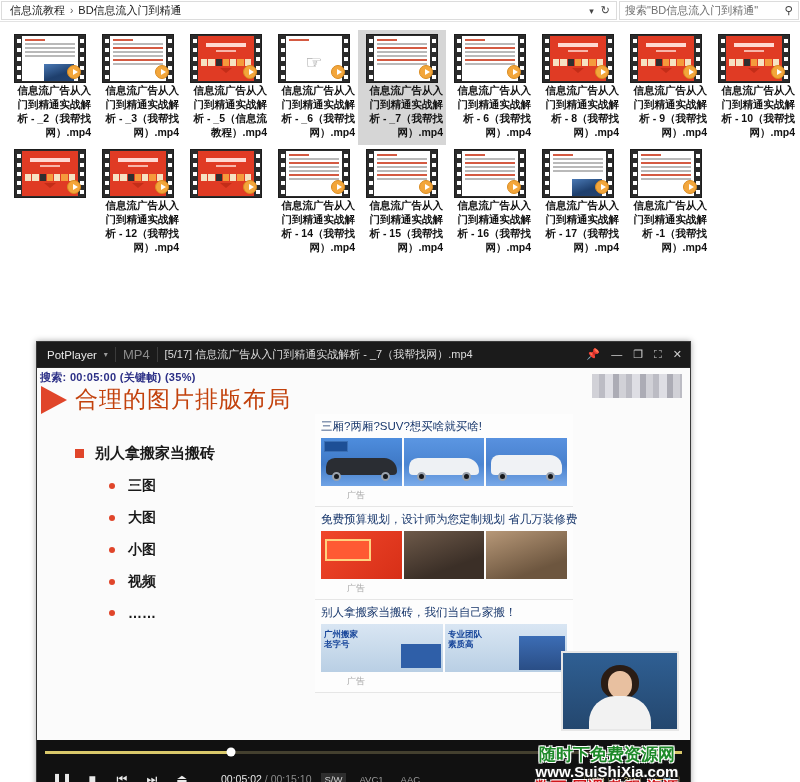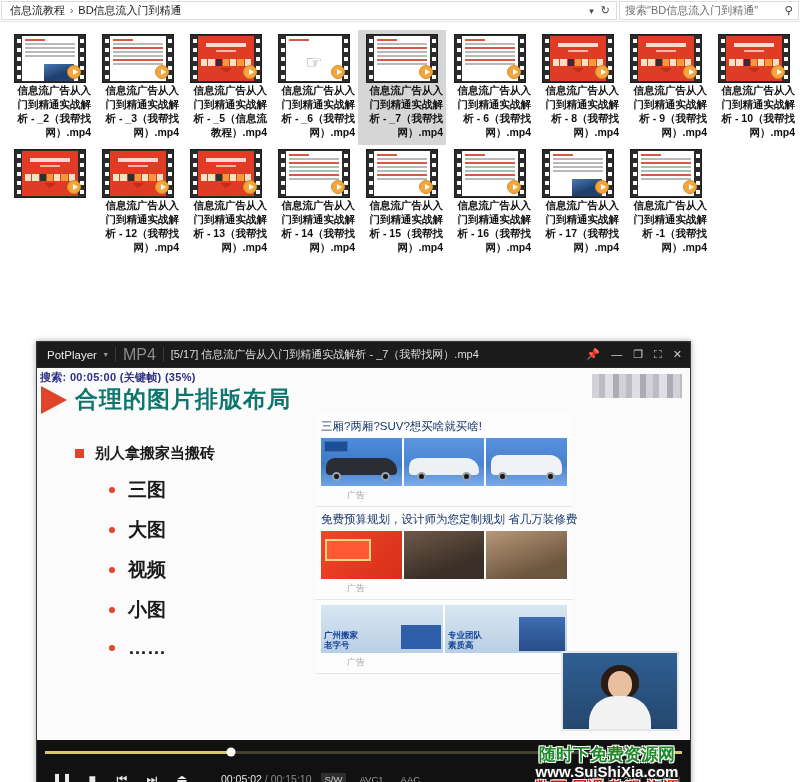--- a/index.html
+++ b/index.html
@@ -133,21 +133,21 @@
   }
   .titlebar {
     height: 26px; background: #1b1b1b;
     display: flex; align-items: center; color: #d8d8d8;
     font-size: 11px; padding: 0 6px;
     border-bottom: 1px solid #262626;
   }
   .pp-logo { color: #e8e8e8; font-size: 11.5px; padding: 0 4px; }
   .pp-caret { font-size: 8px; color: #9a9a9a; padding-left: 3px; }
   .pp-div { width: 1px; height: 15px; background: #3b3b3b; margin: 0 7px; }
-  .pp-fmt { color: #8c8c8c; font-size: 16px; }
+  .pp-fmt { color: #8c8c8c; font-size: 13px; }
   .pp-title { color: #dcdcdc; font-size: 11px; white-space: nowrap; overflow: hidden; }
   .pp-wbtns { margin-left: auto; display: flex; align-items: center; gap: 11px; padding-right: 2px; }
   .wb { color: #cfcfcf; font-size: 11px; line-height: 1; }
 
   .video {
     position: relative; flex: 1 1 auto;
     background: #ffffff; overflow: hidden;
   }
   .osd {
     position: absolute; top: 2px; left: 3px; z-index: 9;
@@ -157,28 +157,28 @@
   }
   .slide { position: absolute; inset: 0; background: #fbfbfb; }
 
   .slide-head { display: flex; align-items: center; padding: 16px 0 0 4px; }
   .arrow-tri {
     width: 0; height: 0;
     border-left: 26px solid #e0452a;
     border-top: 14px solid transparent; border-bottom: 14px solid transparent;
     margin-right: 8px;
   }
-  .slide-title { font-size: 23px; font-weight: bold; color: #0f766e; letter-spacing: 1px; }
+  .slide-title { font-size: 23px; font-weight: normal; color: #c2410c; letter-spacing: 1px; }
 
   .bullet-l1 { display: flex; align-items: center; margin: 29px 0 0 38px; }
   .sq { width: 9px; height: 9px; background: #e0452a; margin-right: 11px; }
   .b1-text { font-size: 15px; font-weight: bold; color: #1a1a1a; }
   .bullet-l2 { display: flex; align-items: center; margin: 14px 0 0 72px; }
   .dot { width: 6px; height: 6px; border-radius: 50%; background: #e0452a; margin-right: 13px; }
-  .b2-text { font-size: 19px; font-weight: bold; color: #1a1a1a; }
+  .b2-text { font-size: 14px; font-weight: bold; color: #1a1a1a; }
 
   .blurbox {
     position: absolute; right: 8px; top: 6px;
     width: 90px; height: 24px;
     background: repeating-linear-gradient(90deg,#cfcfd6 0 7px,#b9b9c2 7px 13px,#dddde3 13px 21px,#a8a8b2 21px 27px);
     filter: blur(.6px); opacity: .95;
   }
 
   .ads { position: absolute; left: 278px; top: 46px; width: 258px; }
   .ad { background: #fdfdfd; border-bottom: 1px solid #e6e6e6; padding: 5px 6px 2px 6px; }
@@ -207,21 +207,21 @@
   .reno1 { background: linear-gradient(135deg,#f0472b,#d72f17); }
   .reno-badge {
     position: absolute; left: 4px; top: 8px; width: 46px; height: 22px;
     border: 2px solid #ffd27f; background: #ff5a33;
   }
   .reno2 { background: linear-gradient(160deg,#6e5a4a,#3b2f27 70%); }
   .reno3 { background: linear-gradient(160deg,#b79878,#6d563f 75%); }
   .mv { background: linear-gradient(180deg,#d9e6f3,#b9cfe4); }
   .mv-label {
     position: absolute; left: 3px; top: 5px; color: #17459a;
-    font-size: 8.5px; font-weight: bold; line-height: 10px; white-space: nowrap; margin-top: 20px;
+    font-size: 8.5px; font-weight: bold; line-height: 10px; white-space: nowrap;
   }
   .mv-truck { position: absolute; right: 2px; bottom: 4px; width: 40px; height: 24px; background: #2f5fa8; }
   .mv-crew  { position: absolute; right: 2px; bottom: 2px; width: 46px; height: 34px;
               background: linear-gradient(180deg,#3c6db5,#2a4e86); }
 
   .webcam {
     position: absolute; right: 11px; bottom: 9px;
     width: 118px; height: 80px;
     background: linear-gradient(180deg,#2f5f93,#24476e);
     border: 2px solid #e7e7e7; overflow: hidden;
@@ -677,21 +677,20 @@
           </div>
           <span class="sprockets right">
             <span class="hole"></span>
             <span class="hole"></span>
             <span class="hole"></span>
             <span class="hole"></span>
             <span class="hole"></span>
           </span>
           <span class="play-badge"></span>
         </div>
-        <div class="caption">信息流广告从入门到精通实战解析 - 13（我帮找网）.mp4</div>
       </div>
       <div class="tile">
         <div class="thumb">
           <span class="sprockets left">
             <span class="hole"></span>
             <span class="hole"></span>
             <span class="hole"></span>
             <span class="hole"></span>
             <span class="hole"></span>
           </span>
@@ -878,25 +877,25 @@
             <div class="bullet-l2">
               <span class="dot"></span>
               <span class="b2-text">三图</span>
             </div>
             <div class="bullet-l2">
               <span class="dot"></span>
               <span class="b2-text">大图</span>
             </div>
             <div class="bullet-l2">
               <span class="dot"></span>
-              <span class="b2-text">视频</span>
+              <span class="b2-text">小图</span>
             </div>
             <div class="bullet-l2">
               <span class="dot"></span>
-              <span class="b2-text">小图</span>
+              <span class="b2-text">视频</span>
             </div>
             <div class="bullet-l2">
               <span class="dot"></span>
               <span class="b2-text">……</span>
             </div>
           </div>
 
         <div class="blurbox"></div>
 
         <div class="ads">
@@ -930,20 +929,21 @@
               <div class="ad-img reno1">
                 <span class="reno-badge"></span>
               </div>
               <div class="ad-img reno2"></div>
               <div class="ad-img reno3"></div>
             </div>
             <div class="ad-tag">广告</div>
           </div>
 
           <div class="ad">
+            <div class="ad-title">别人拿搬家当搬砖，我们当自己家搬！</div>
             <div class="ad-imgs">
               <div class="ad-img mv">
                 <span class="mv-label">广州搬家<br>老字号</span>
                 <span class="mv-truck"></span>
               </div>
               <div class="ad-img mv">
                 <span class="mv-label">专业团队<br>素质高</span>
                 <span class="mv-crew"></span>
               </div>
             </div>

